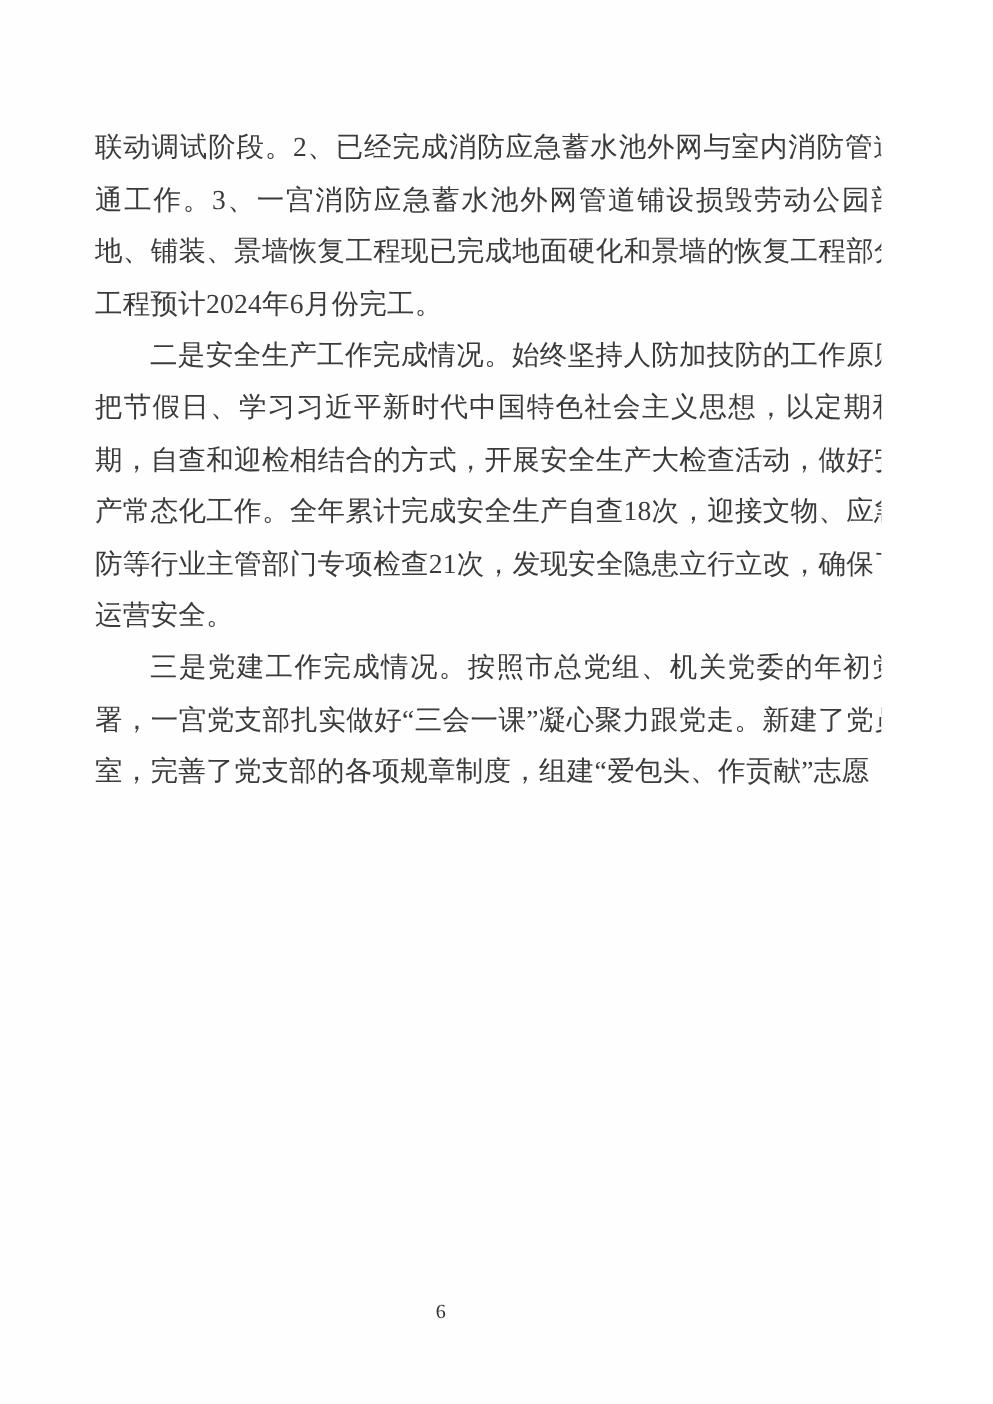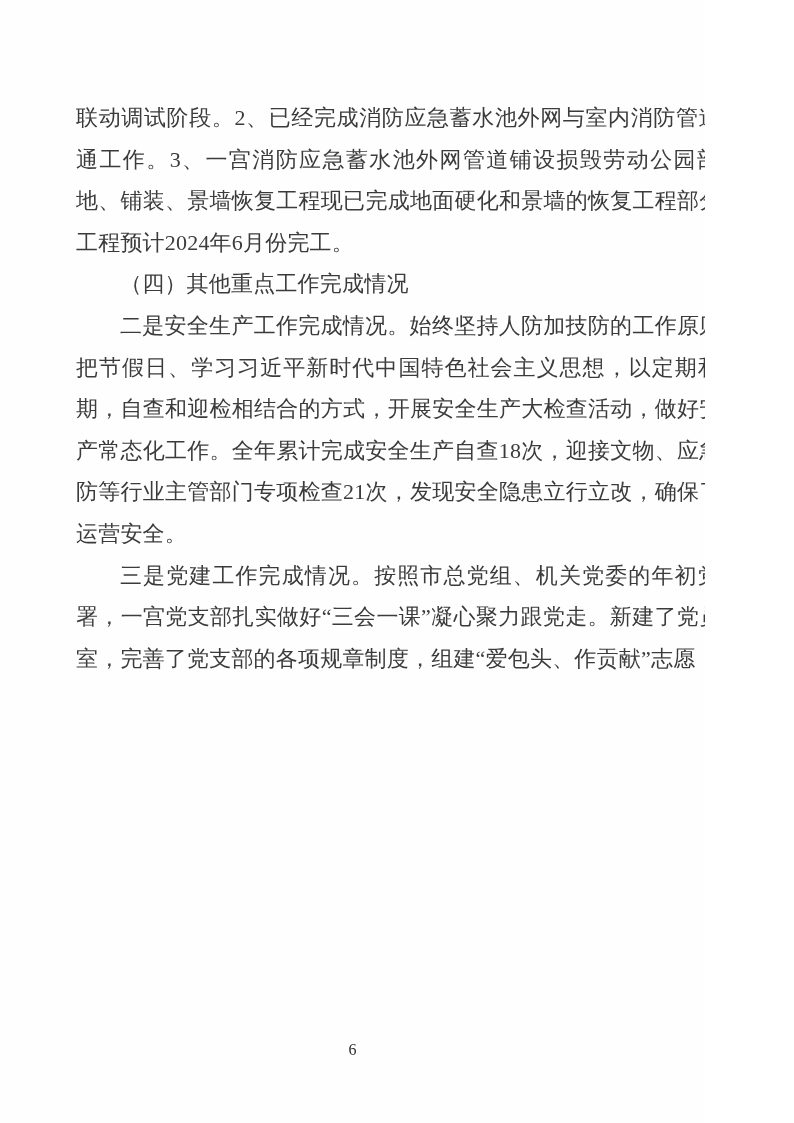--- a/index.html
+++ b/index.html
@@ -49,21 +49,20 @@
     font-family: "Liberation Serif", "DejaVu Serif", serif;
   }
 </style>
 </head>
 <body>
 
 <div class="page">
 
   <div class="content">
     <p>联动调试阶段。2、已经完成消防应急蓄水池外网与室内消防管道的连通工作。3、一宫消防应急蓄水池外网管道铺设损毁劳动公园部分绿地、铺装、景墙恢复工程现已完成地面硬化和景墙的恢复工程部分，该工程预计2024年6月份完工。</p>
-    <p class="indent">（四）其他重点工作完成情况</p>
     <p class="indent">二是安全生产工作完成情况。始终坚持人防加技防的工作原则，严把节假日、学习习近平新时代中国特色社会主义思想，以定期和不定期，自查和迎检相结合的方式，开展安全生产大检查活动，做好安全生产常态化工作。全年累计完成安全生产自查18次，迎接文物、应急、消防等行业主管部门专项检查21次，发现安全隐患立行立改，确保了场地运营安全。</p>
     <p class="indent">三是党建工作完成情况。按照市总党组、机关党委的年初党建部署，一宫党支部扎实做好“三会一课”凝心聚力跟党走。新建了党员活动室，完善了党支部的各项规章制度，组建“爱包头、作贡献”志愿</p>
   </div>
 
   <div class="page-footer">
     <span class="page-number">6</span>
   </div>
 
 </div>
 

